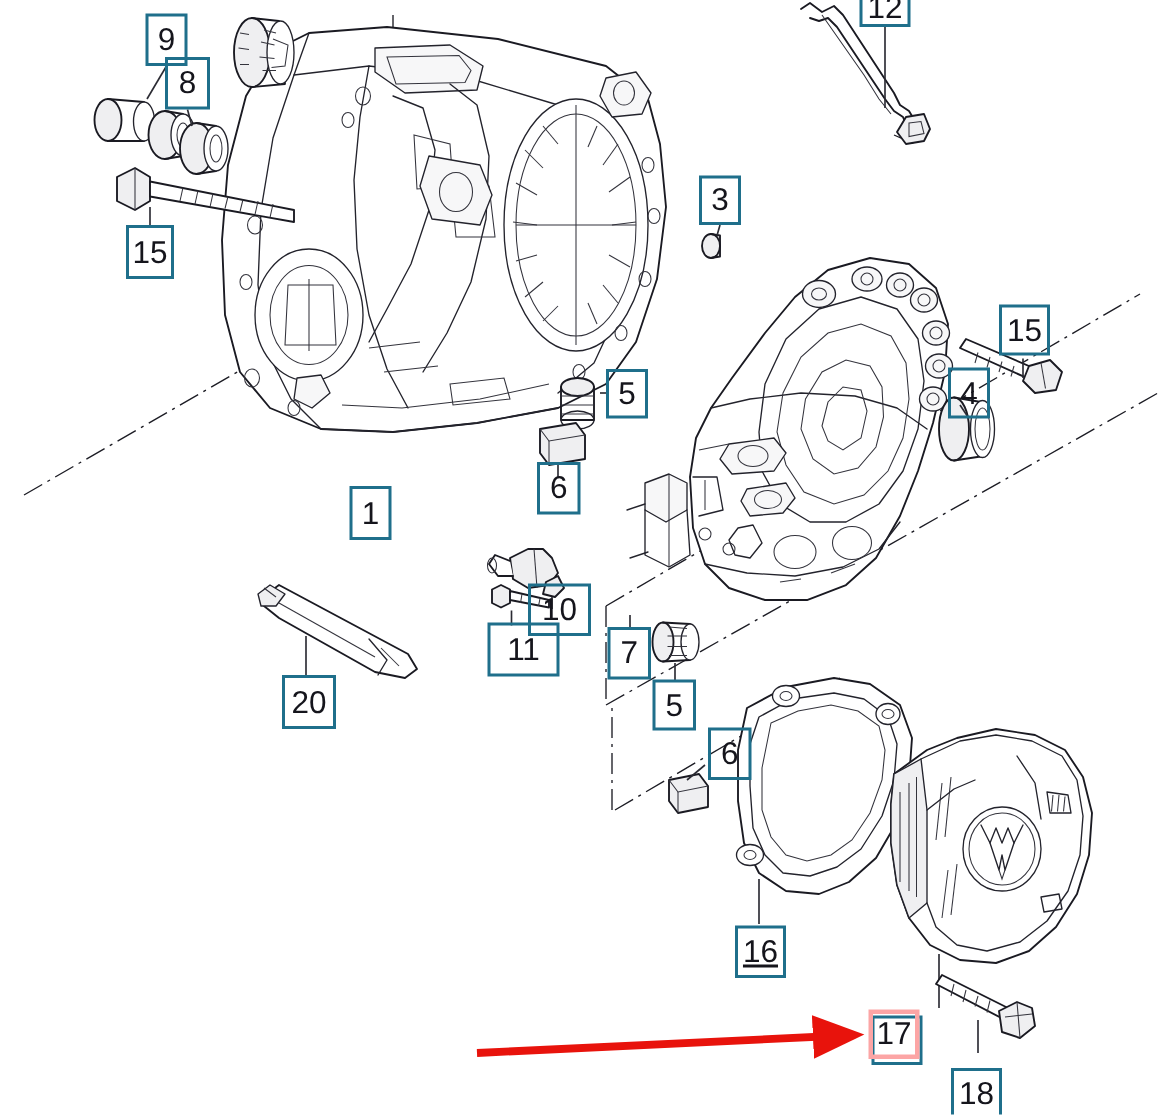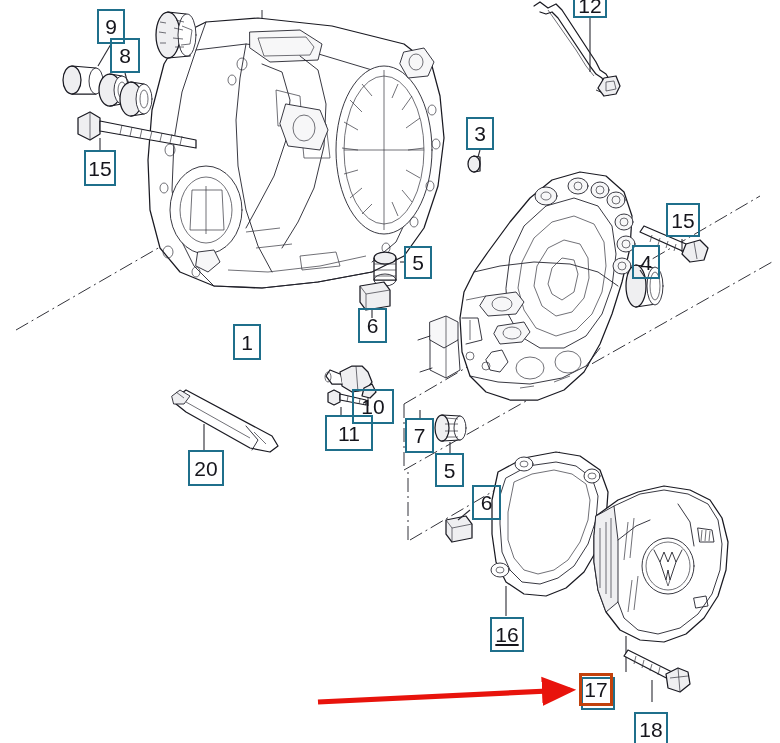--- a/index.html
+++ b/index.html
@@ -17,21 +17,21 @@
   .fillg{fill:#f7f7f8;}
   .fillgg{fill:#efeff1;}
   .leader{stroke:#2b2b33;stroke-width:1.1;fill:none;}
   .axis{stroke:#1c1c24;stroke-width:0.9;fill:none;
         stroke-dasharray:14 4 2 4;}
   .callout-box{position:absolute;box-sizing:border-box;
         border:2px solid #1f6f8b;background:transparent;
         display:flex;align-items:center;justify-content:center;
         color:#15151c;font-size:21px;line-height:1;
         font-family:"Liberation Sans",sans-serif;}
-  .callout-box.red{border:3px solid #c2410c;z-index:6;}
+  .callout-box.red{border:3px solid #fca5a5;z-index:6;}
   .callout-num{pointer-events:none;}
 </style>
 </head>
 <body>
 
 <div id="stage">
 
   <svg width="780" height="743" viewBox="0 0 780 743">
 
     <g>

